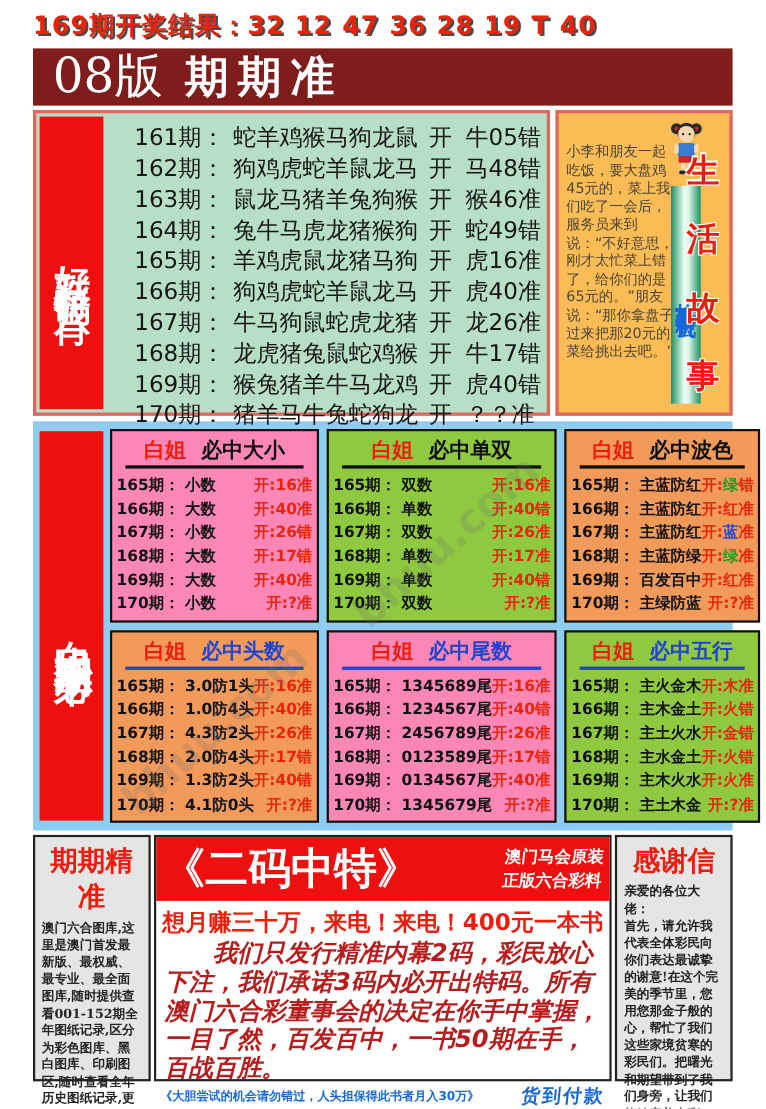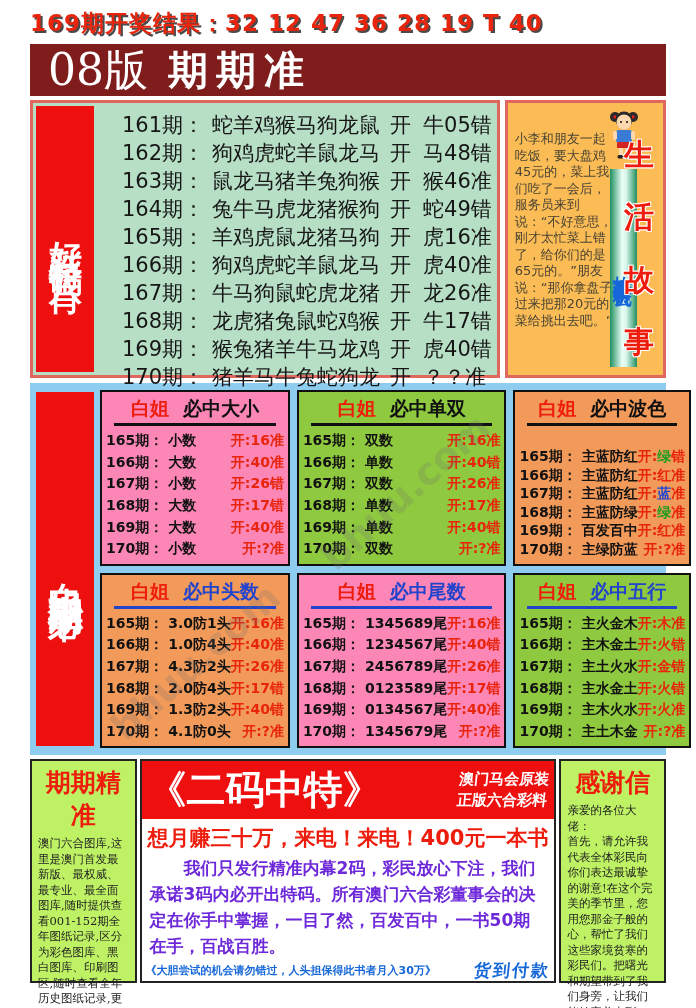--- a/index.html
+++ b/index.html
@@ -54,31 +54,31 @@
            padding-bottom:1px; border-bottom:3px solid currentColor; white-space:nowrap; }
   .bhead .brand { color:#ee1c0c; margin-right:14px; }
   .brows { flex:1; display:flex; flex-direction:column; justify-content:space-between; padding-top:3px; }
   .brow { display:flex; align-items:baseline; font-size:14px; font-weight:bold;
           color:#111; white-space:nowrap; }
   .brow .bp { margin-right:5px; }
   .brow .bres { margin-left:auto; color:#e8250c; }
 
   
   .bottom { margin-top:4px; display:flex; gap:3px; height:224px; }
-  .side-box { width:136px; background:#bef264; border:2px solid #222; padding:3px 6px; }
+  .side-box { width:136px; background:#e5e5e5; border:2px solid #222; padding:3px 6px; }
   .side-title { text-align:center; color:#ee1c0c; font-weight:bold; font-size:25px; margin:2px 0 4px; }
-  .side-text { font-family:"DejaVu Serif", serif; font-size:11.5px; line-height:15.5px; color:#222; }
+  .side-text { font-family:"DejaVu Serif", serif; font-size:11.5px; line-height:15.5px; color:#222;font-weight:bold; }
   .center-box { flex:1; background:#fff; border:2px solid #222; display:flex; flex-direction:column; }
   .center-head { background:#ee0f0f; color:#fff; display:flex; align-items:center; padding:2px 6px; height:64px; }
   .headline { font-family:"DejaVu Serif", serif; font-size:39px; font-weight:bold; white-space:nowrap; }
   .head-tags { margin-left:auto; font-size:15px; font-weight:bold; line-height:21px;
                text-align:left; transform:skewX(-6deg); white-space:nowrap; }
   .slogan { color:#ee1c0c; font-weight:bold; font-size:21px; padding:5px 6px 0; white-space:nowrap; }
-  .center-body { font-size:17px; font-weight:bold; line-height:26px; padding:3px 8px 0;
-                 text-indent:2em; color:#6d28d9; }
+  .center-body { font-size:22px; font-weight:bold; line-height:26px; padding:3px 8px 0;
+                 text-indent:2em; color:#b91c1c;font-style:italic; }
   .note-row { margin-top:auto; display:flex; align-items:center; padding:0 4px 6px; }
   .note { color:#1668d9; font-size:11px; font-weight:bold; white-space:nowrap; }
   .cod { color:#1668d9; font-size:17px; font-weight:bold; margin-left:auto;
          letter-spacing:2px; transform:skewX(-6deg); }
 
   .watermark { position:absolute; color:rgba(110,110,110,0.22); font-size:38px;
                font-weight:bold; transform:rotate(-42deg); pointer-events:none; z-index:5; }
   .wm1 { left:300px; top:470px; }
   .wm2 { left:90px;  top:640px; }
 </style>
@@ -213,21 +213,21 @@
                 <span class="bres"><span>开:</span><span style="color: rgb(232, 37, 12);">40</span><span>错</span></span>
               </div>
             <div class="brow">
                 <span class="bp">170期：</span>
                 <span>双数</span>
                 <span class="bres"><span>开:</span><span style="color: rgb(232, 37, 12);">?</span><span>准</span></span>
               </div>
           </div>
         </div>
 
-        <div class="box" style="background: rgb(242, 154, 90); gap: 16px;">
+        <div class="box" style="background: rgb(242, 154, 90);">
           <div class="bhead" style="color: rgb(16, 16, 16);"><span class="brand">白姐</span><span>必中波色</span></div>
           <div class="brows">
             <div class="brow">
                 <span class="bp">165期：</span>
                 <span>主蓝防红</span>
                 <span class="bres"><span>开:</span><span style="color: rgb(31, 157, 31);">绿</span><span>错</span></span>
               </div>
             <div class="brow">
                 <span class="bp">166期：</span>
                 <span>主蓝防红</span>

